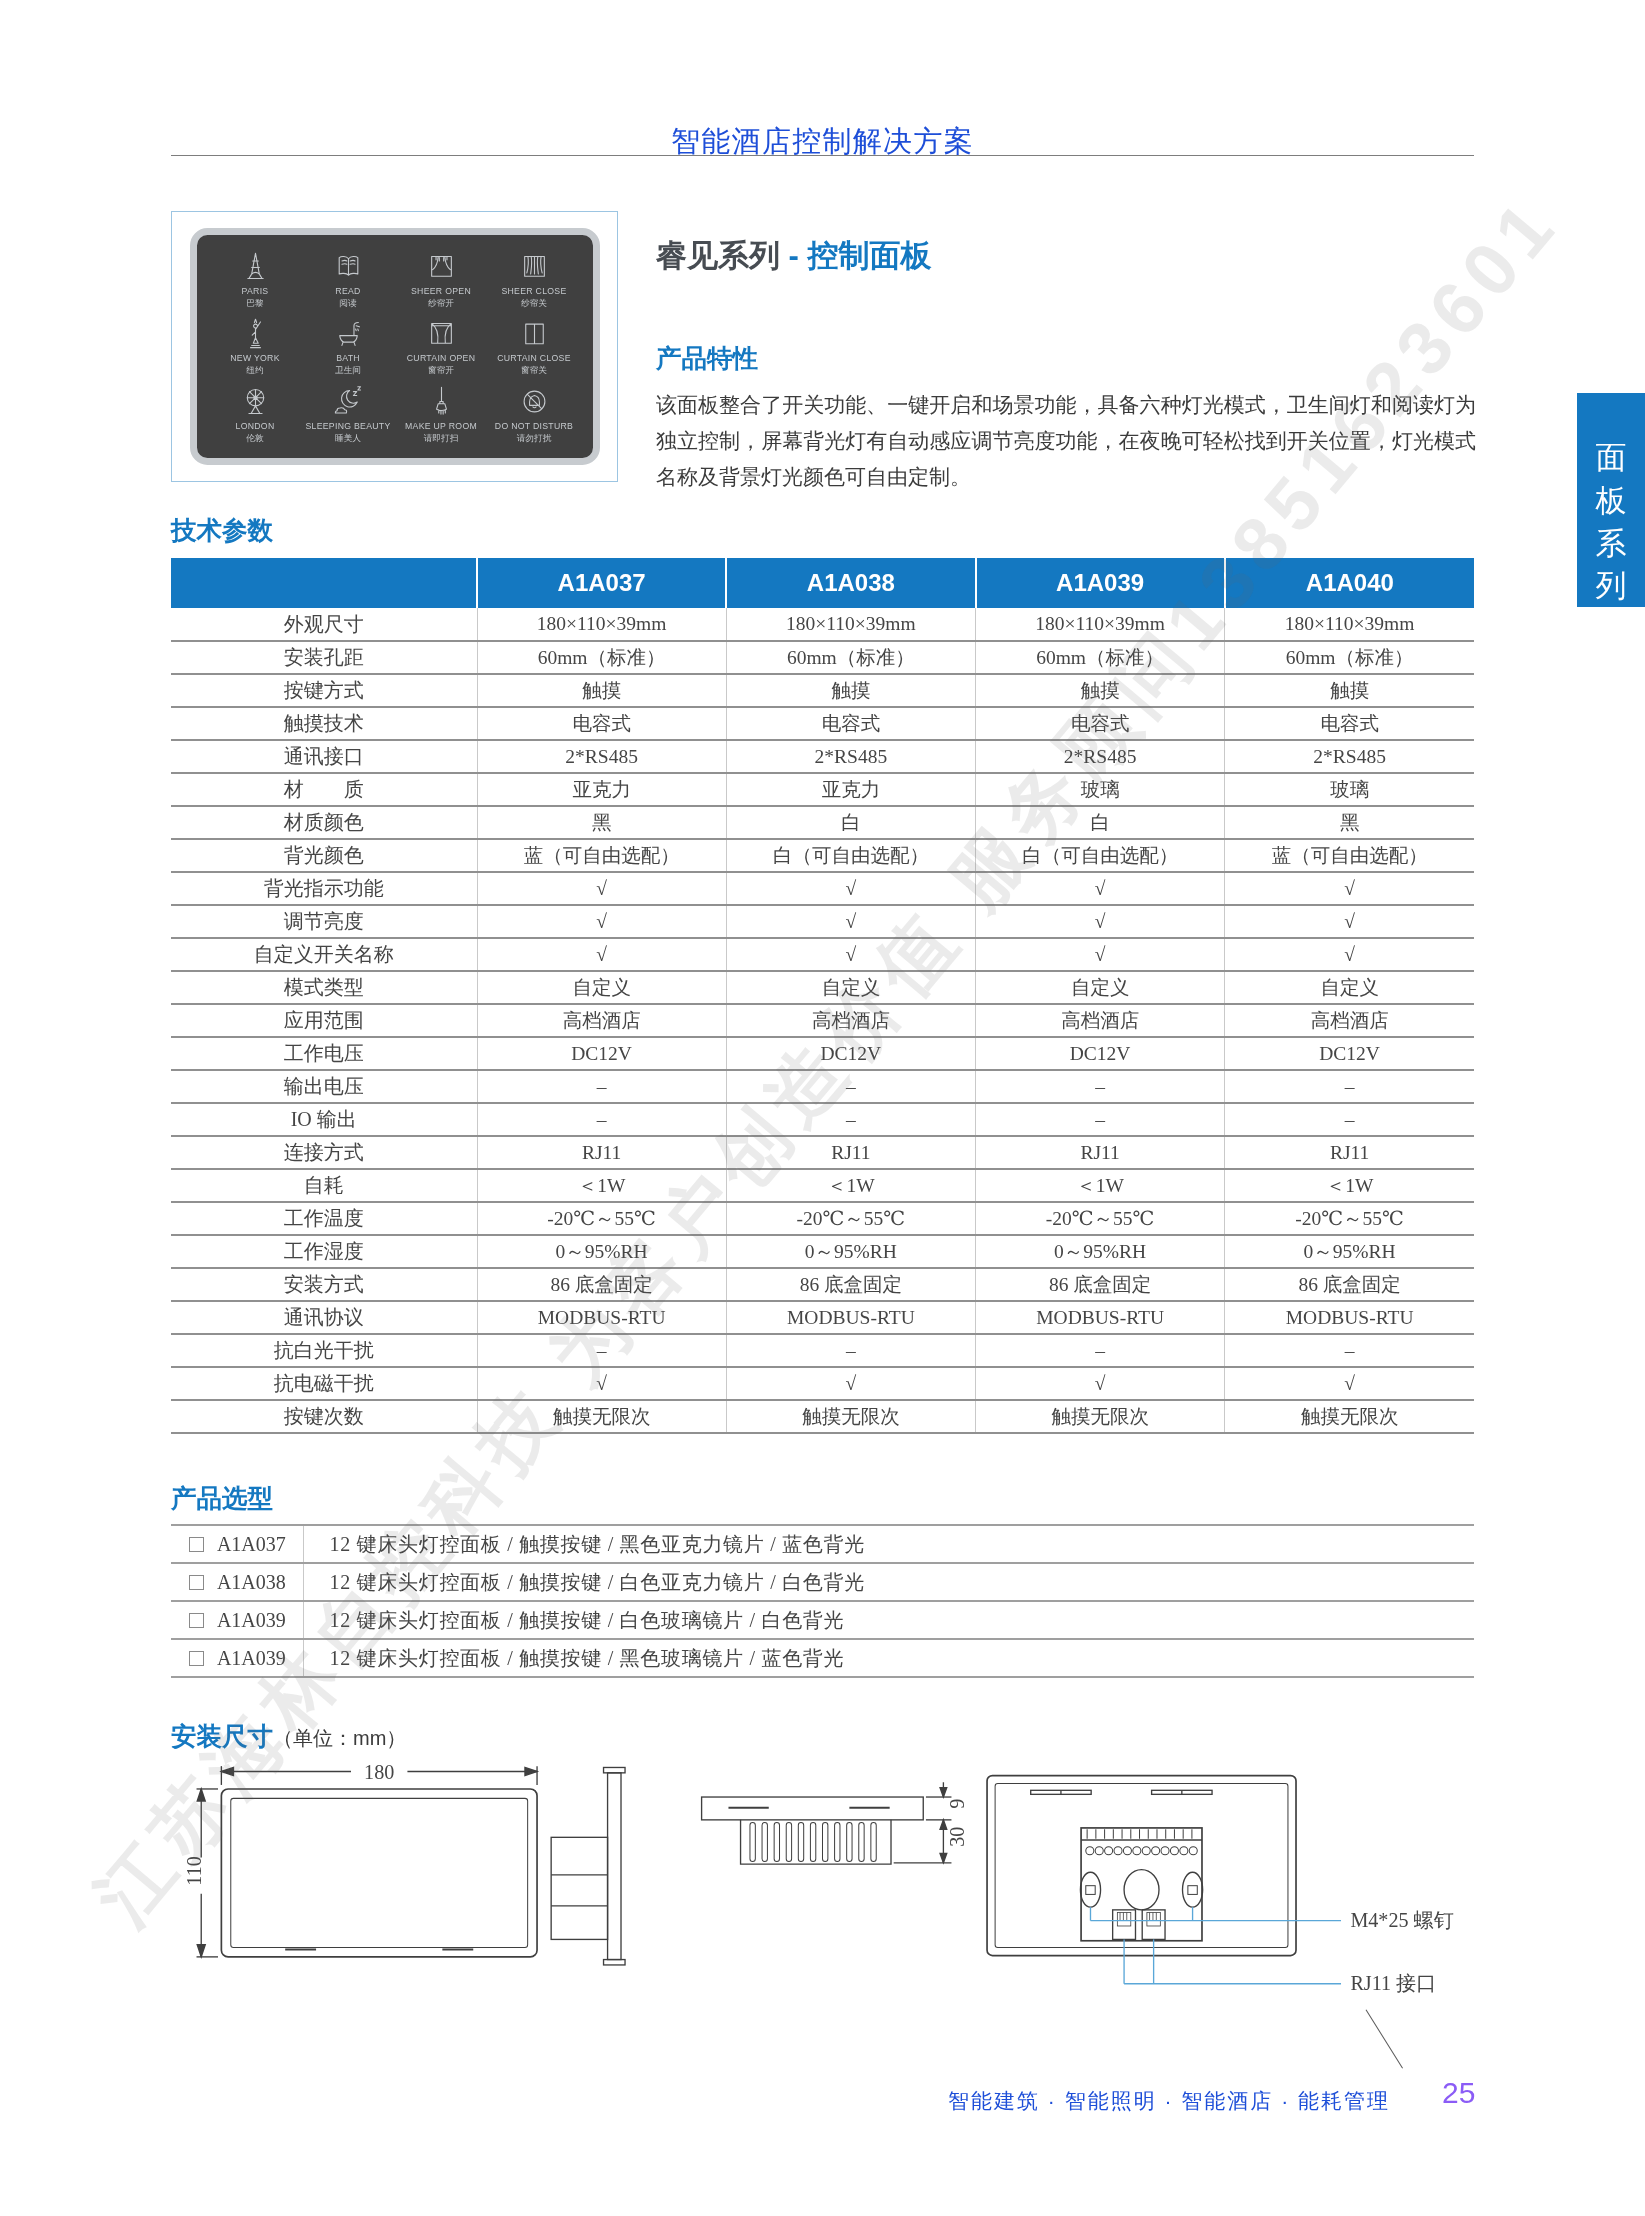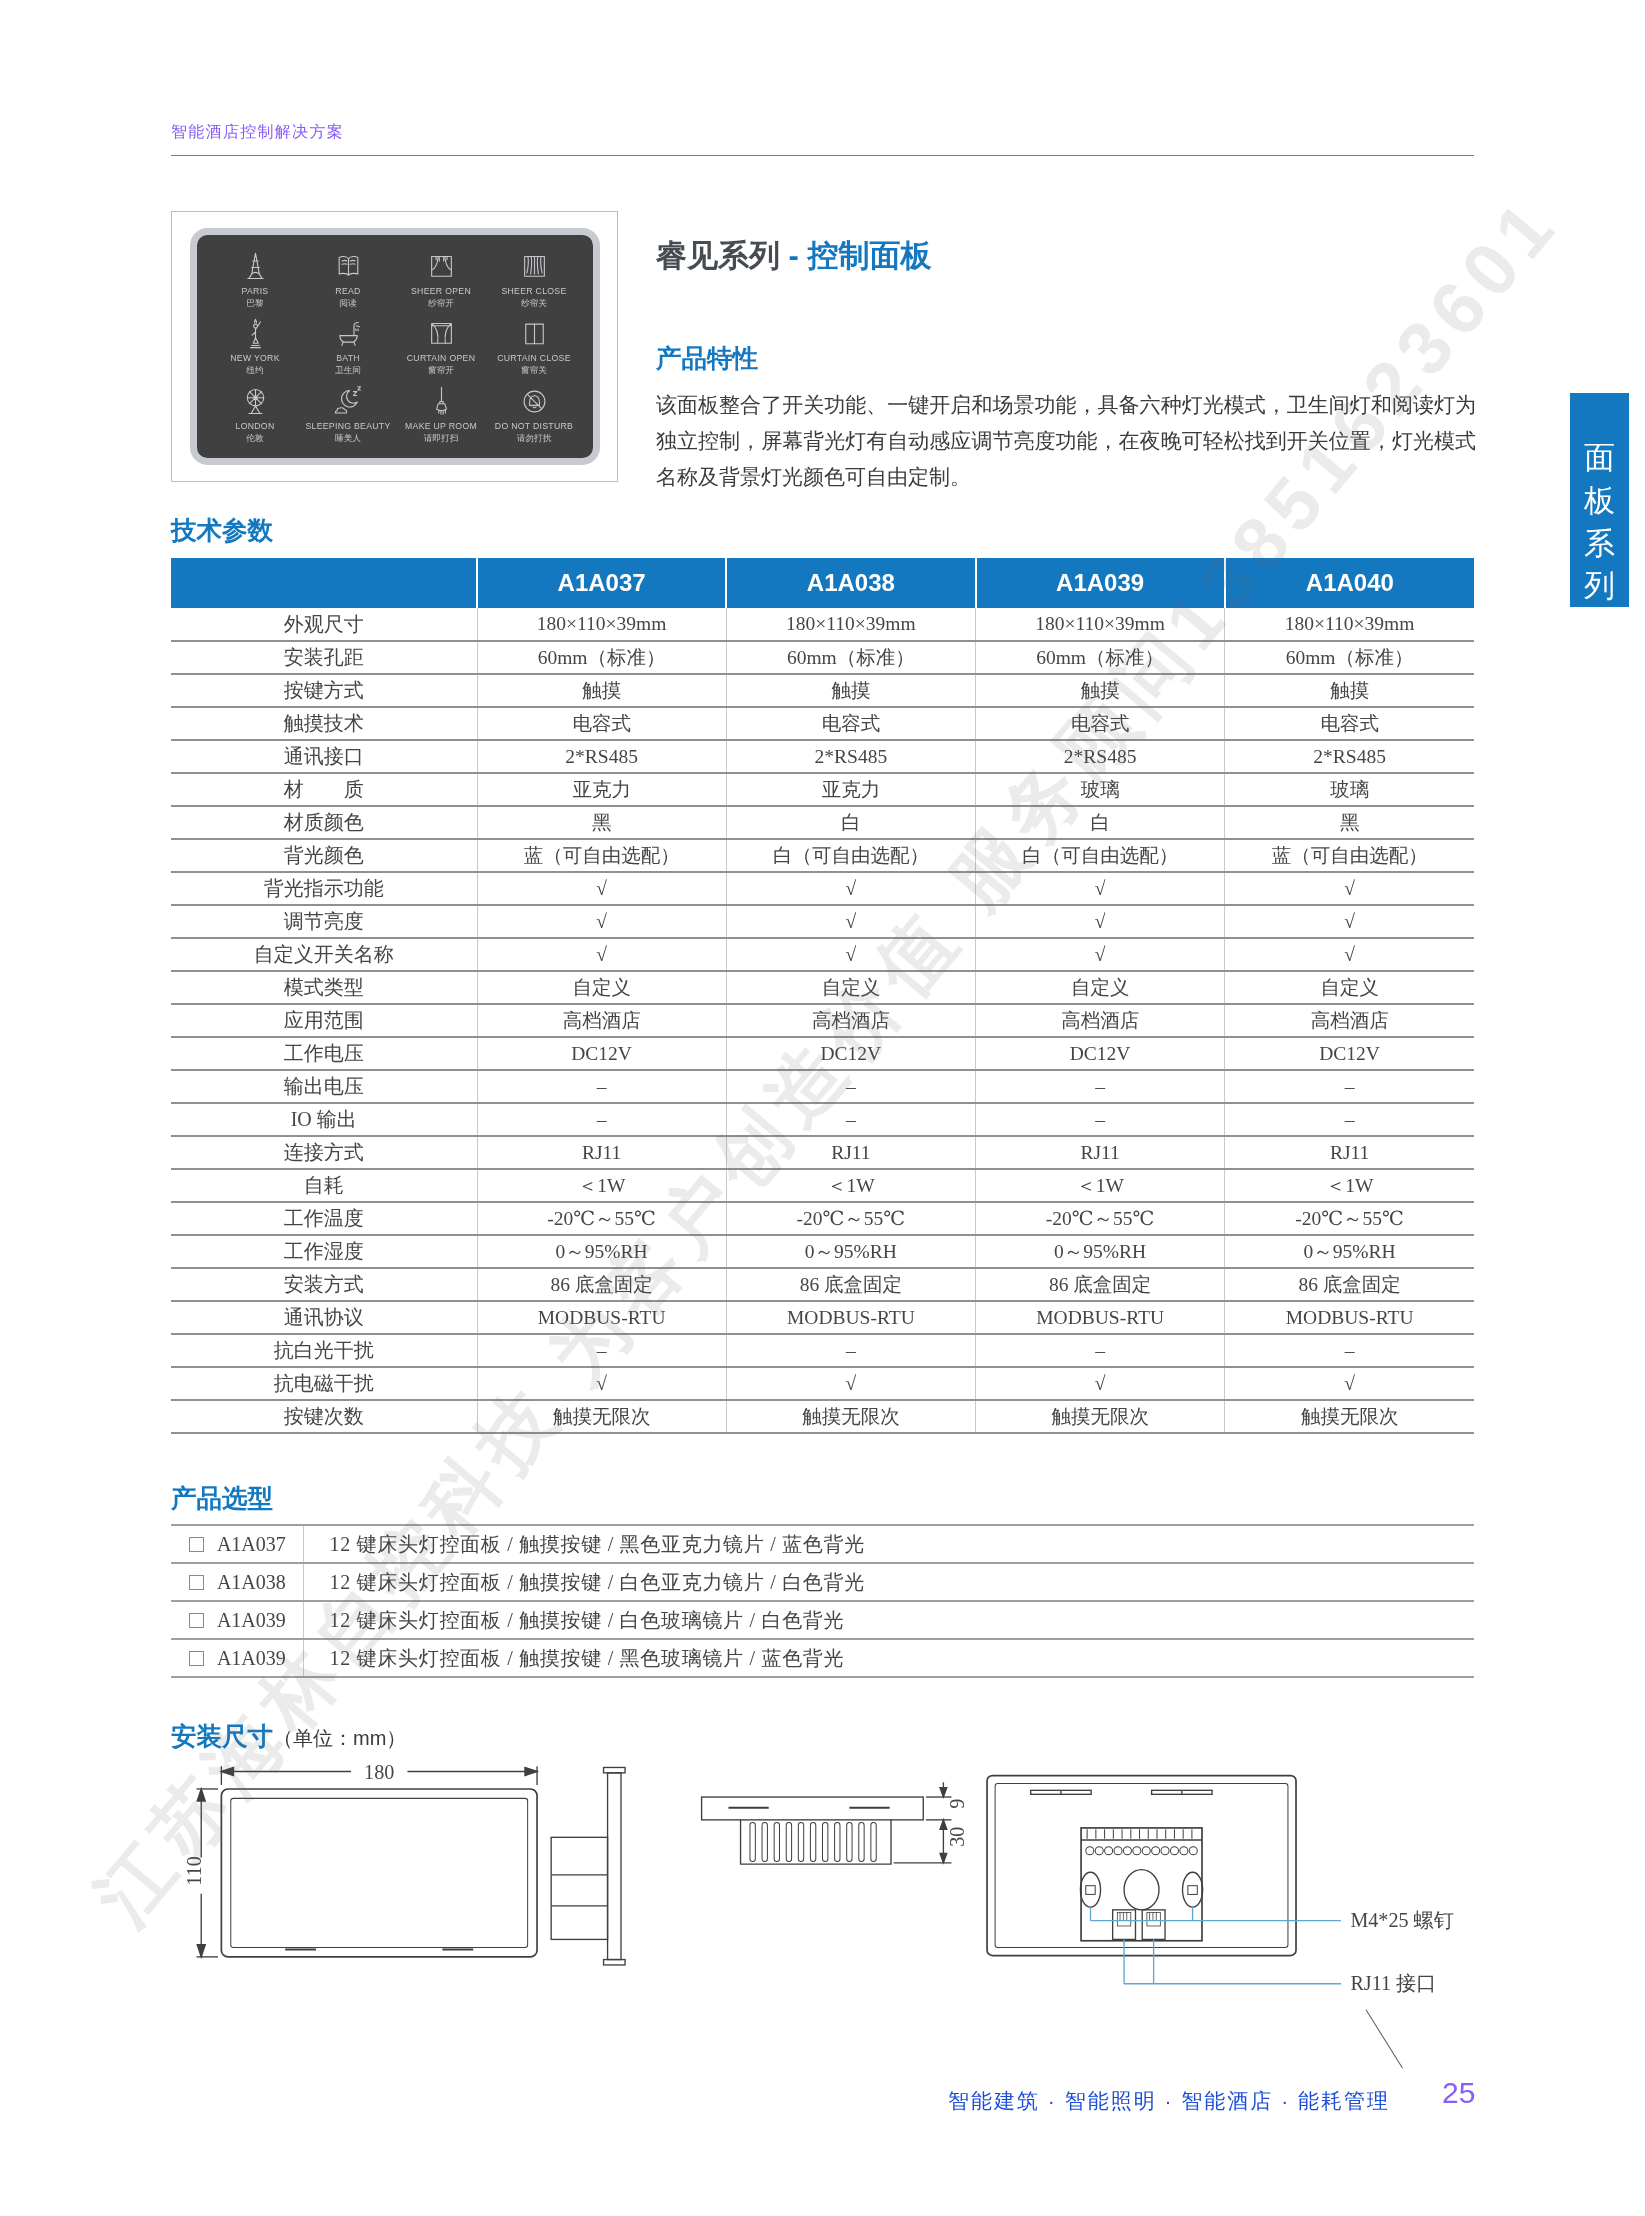--- a/index.html
+++ b/index.html
@@ -7,26 +7,26 @@
     --ink:#454545;
     --lineDark:#909090;
     --lineLight:#c9c9c9;
     --iconGray:#c5c9cd;
   }
   *{box-sizing:border-box;margin:0;padding:0;}
   body{background:#ffffff;font-family:"Liberation Sans",sans-serif;}
   .page{position:relative;width:1645px;height:2216px;background:#fff;overflow:hidden;}
 
   
-  .header-title{position:absolute;top:122px;left:171px;width:1303px;text-align:left;
-    font-size:16px;color:#8b5cf6;letter-spacing:1.3px;}
+  .header-title{position:absolute;top:122px;left:171px;width:1303px;text-align:center;
+    font-size:29px;color:#1d4ed8;letter-spacing:1.3px;}
   .rule-top{position:absolute;top:155px;left:171px;width:1303px;height:1.3px;background:#7d7d7d;}
 
   
-  .side-tab{position:absolute;top:393px;right:16px;width:59px;height:214px;background:var(--blue);}
+  .side-tab{position:absolute;top:393px;right:0;width:68px;height:214px;background:var(--blue);}
   .side-tab-label{margin:44px auto 0;width:34px;font-size:31px;line-height:1.38;color:#fff;
     text-align:center;word-break:break-all;}
 
   
   .product-image{position:absolute;top:211px;left:171px;width:447px;height:271px;
     border:1.3px solid #9cc5e2;background:#fff;}
   .panel-frame{position:absolute;left:17.5px;top:16px;right:17.5px;bottom:16px;
     border:7.4px solid #c7cbcf;border-radius:17.5px;background:#404040;}
   .panel-grid{position:absolute;left:12px;top:15px;right:12px;bottom:6.7px;
     display:grid;grid-template-columns:repeat(4,1fr);}

